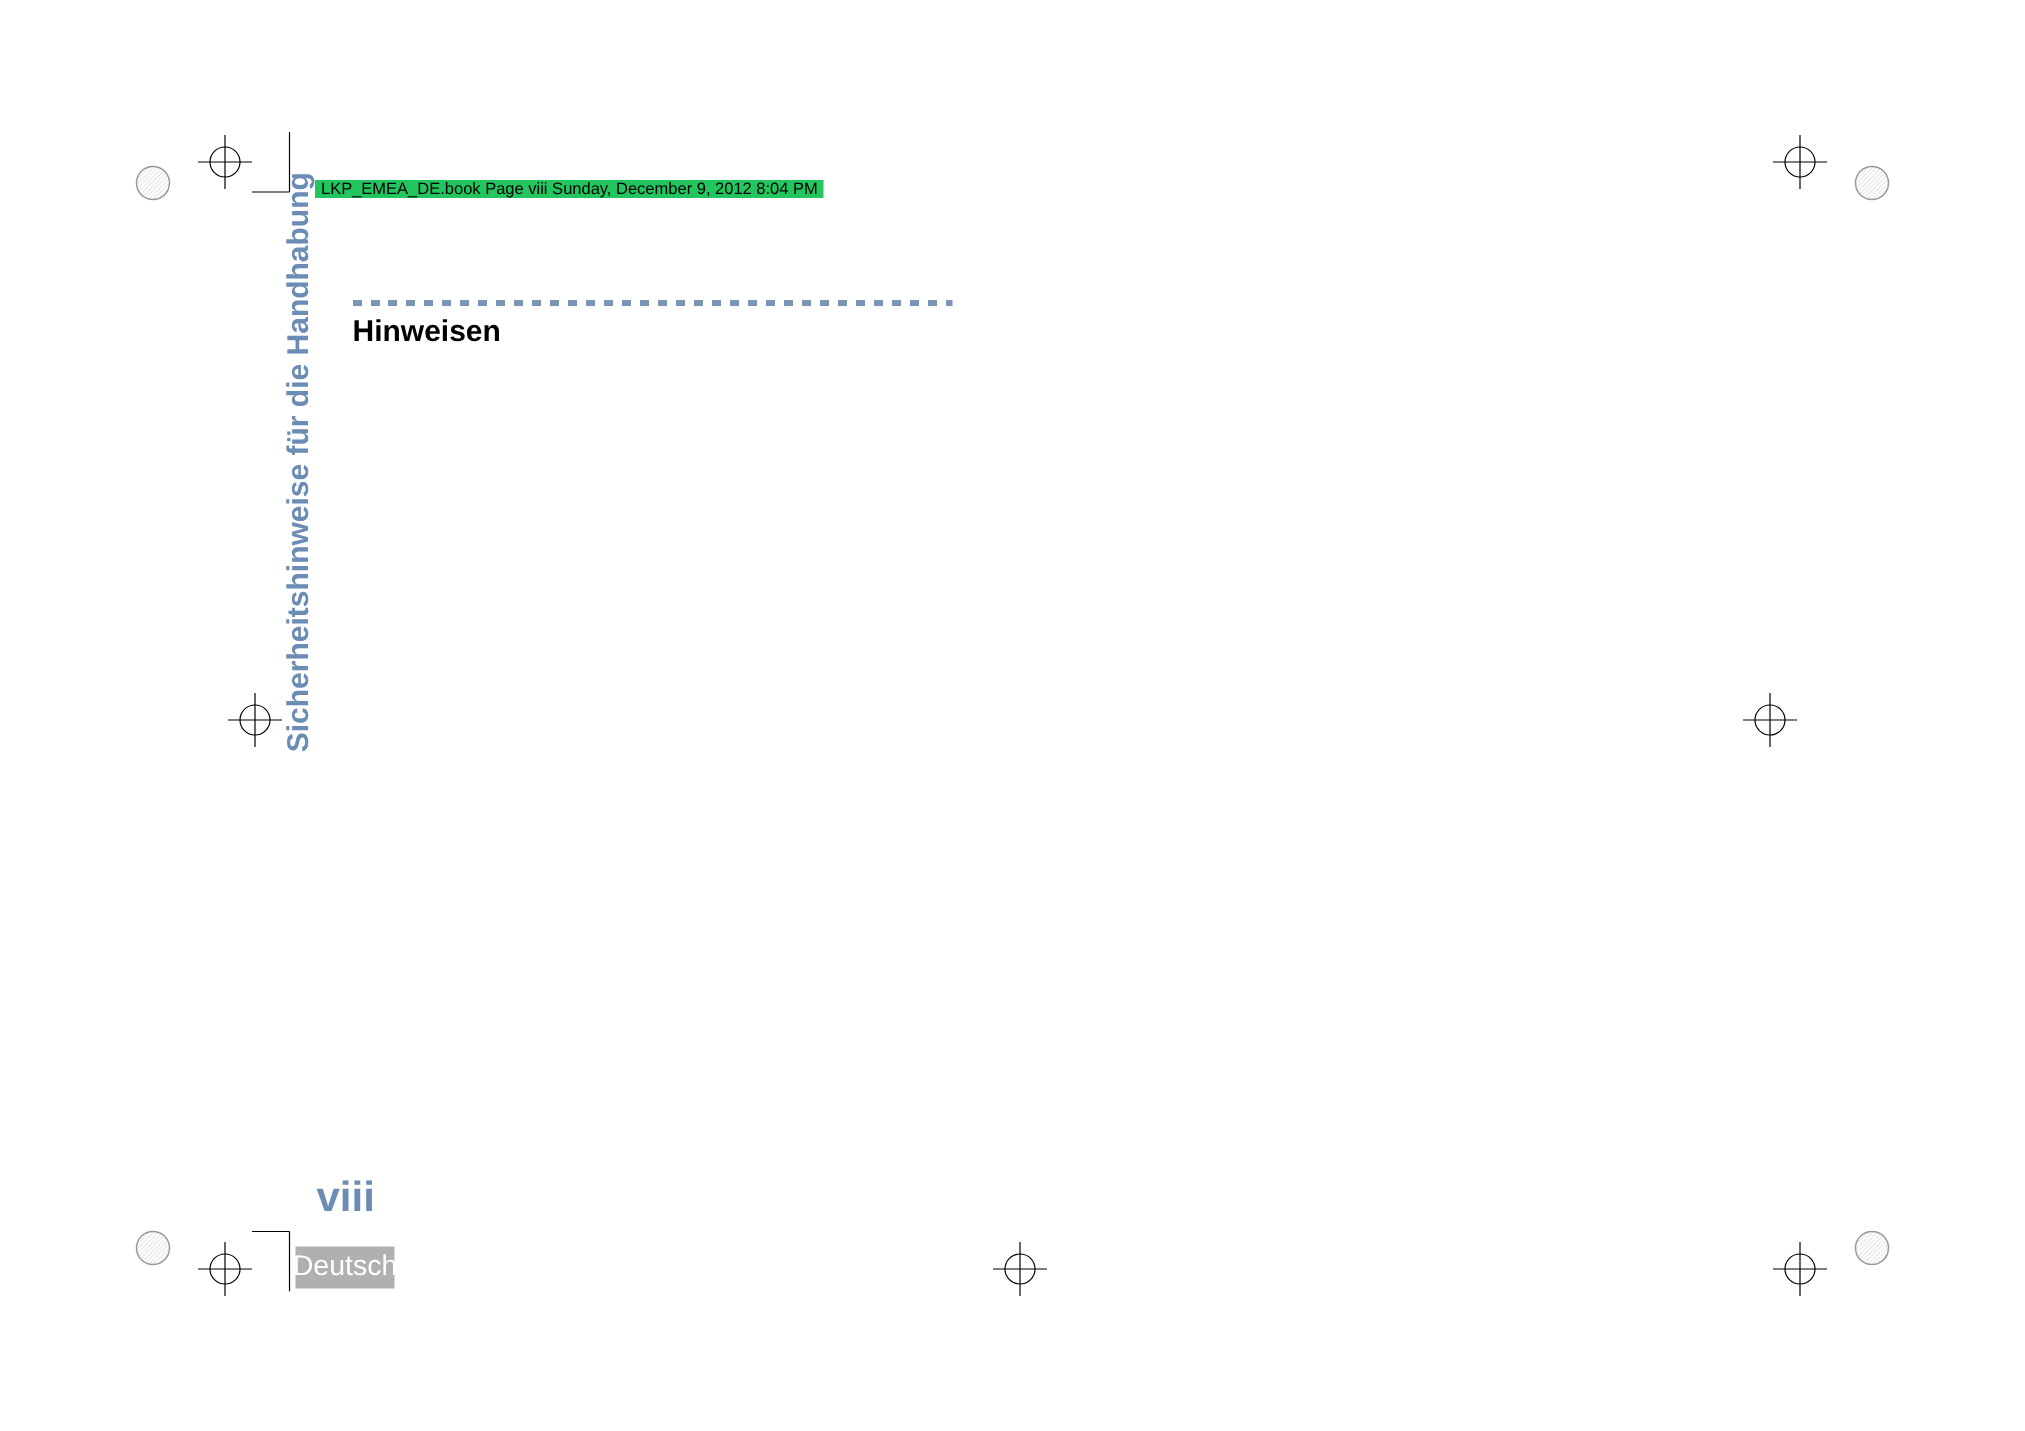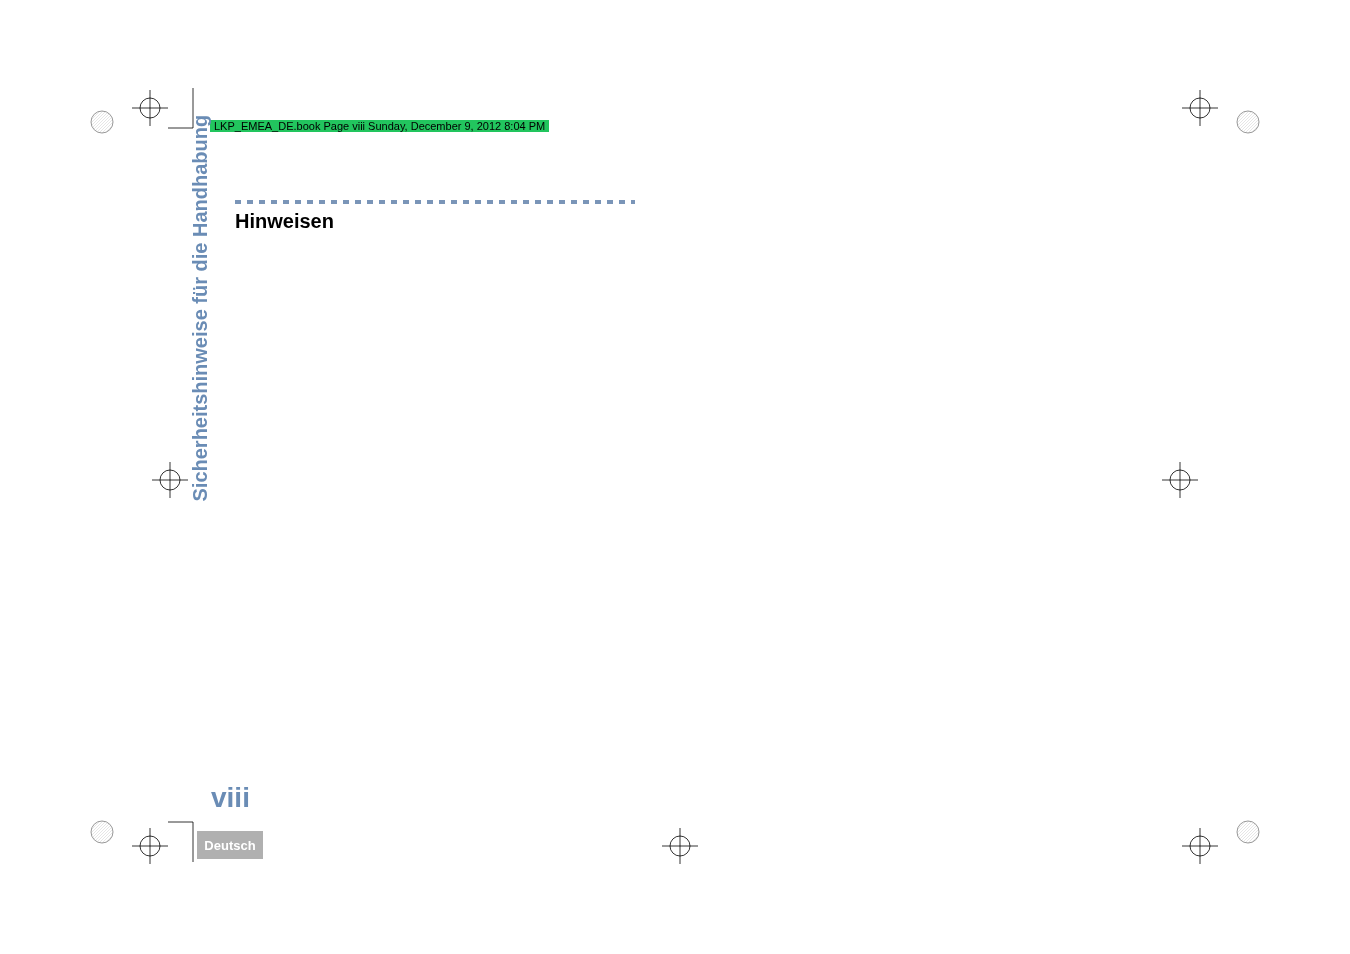--- a/index.html
+++ b/index.html
@@ -113,22 +113,22 @@
     
     
     .language-tab {
       position: absolute;
       bottom: 95px;
       left: 197px;
       width: 66px;
       height: 28px;
       background: #b0b0b0;
       color: #fff;
-      font-size: 13px;
-      font-weight: bold;
+      font-size: 19px;
+      font-weight: normal;
       display: flex;
       align-items: center;
       justify-content: center;
     }
     
     
     .inner-crop {
       position: absolute;
     }
     

